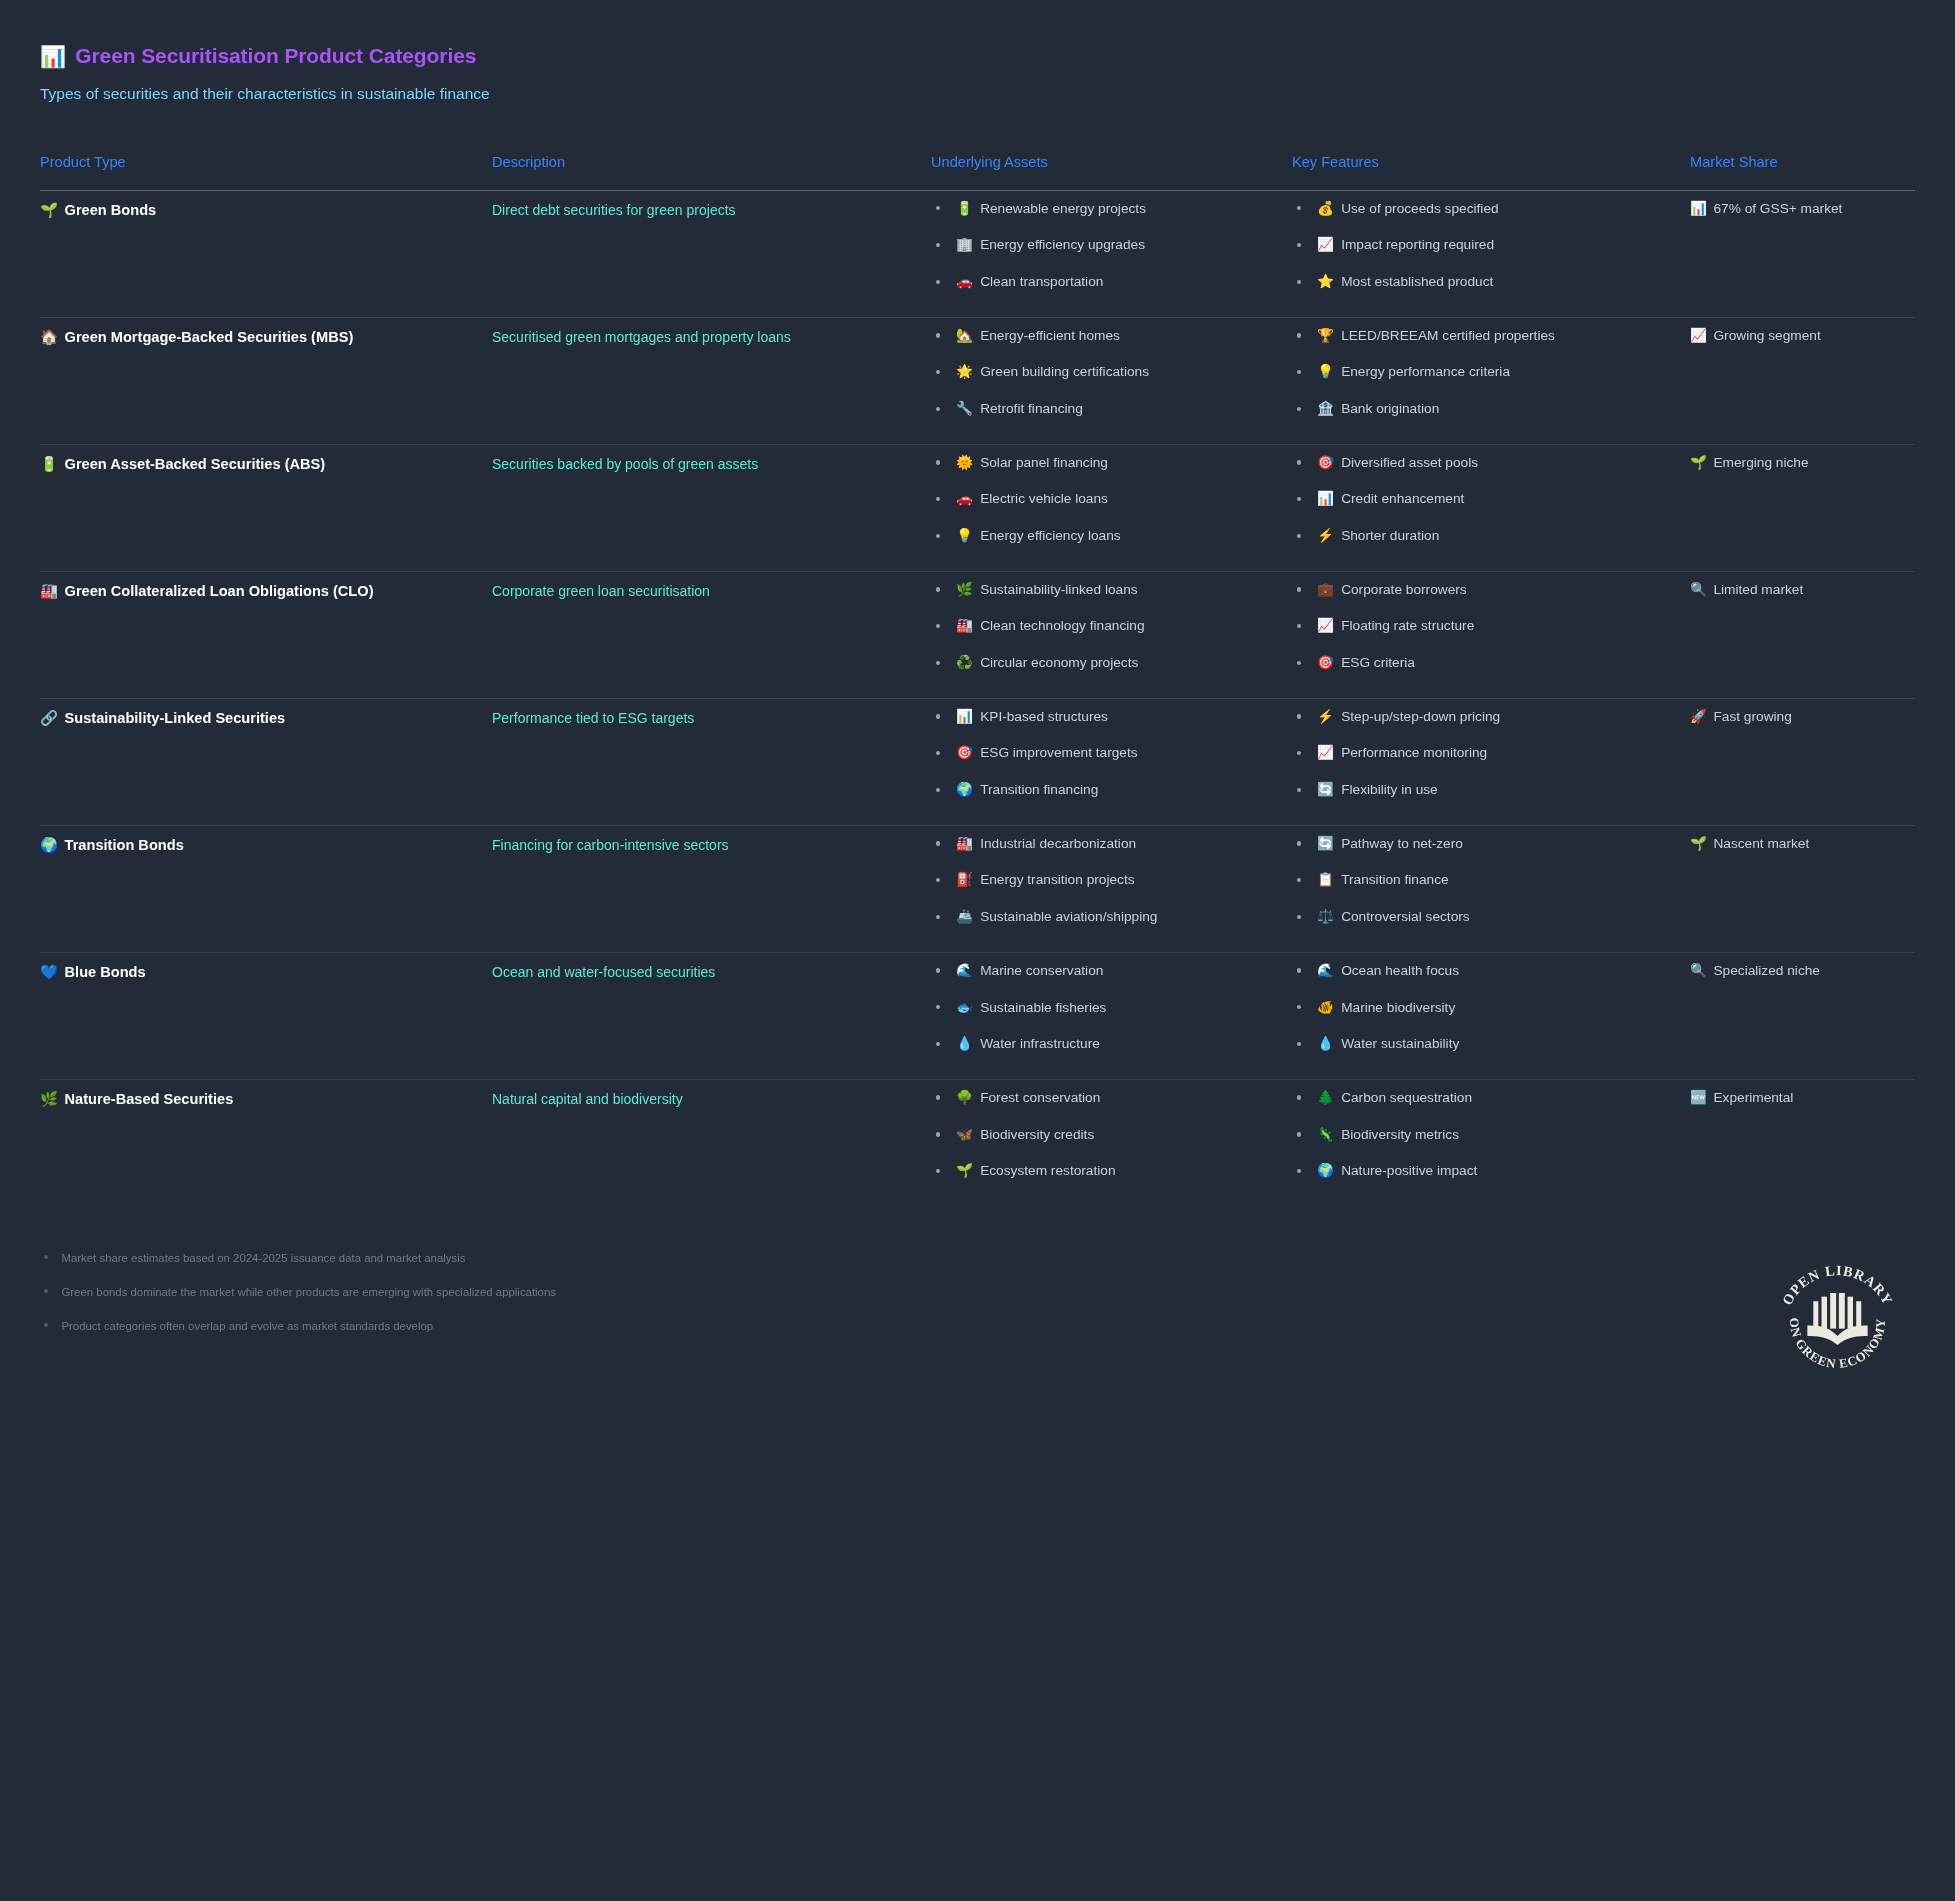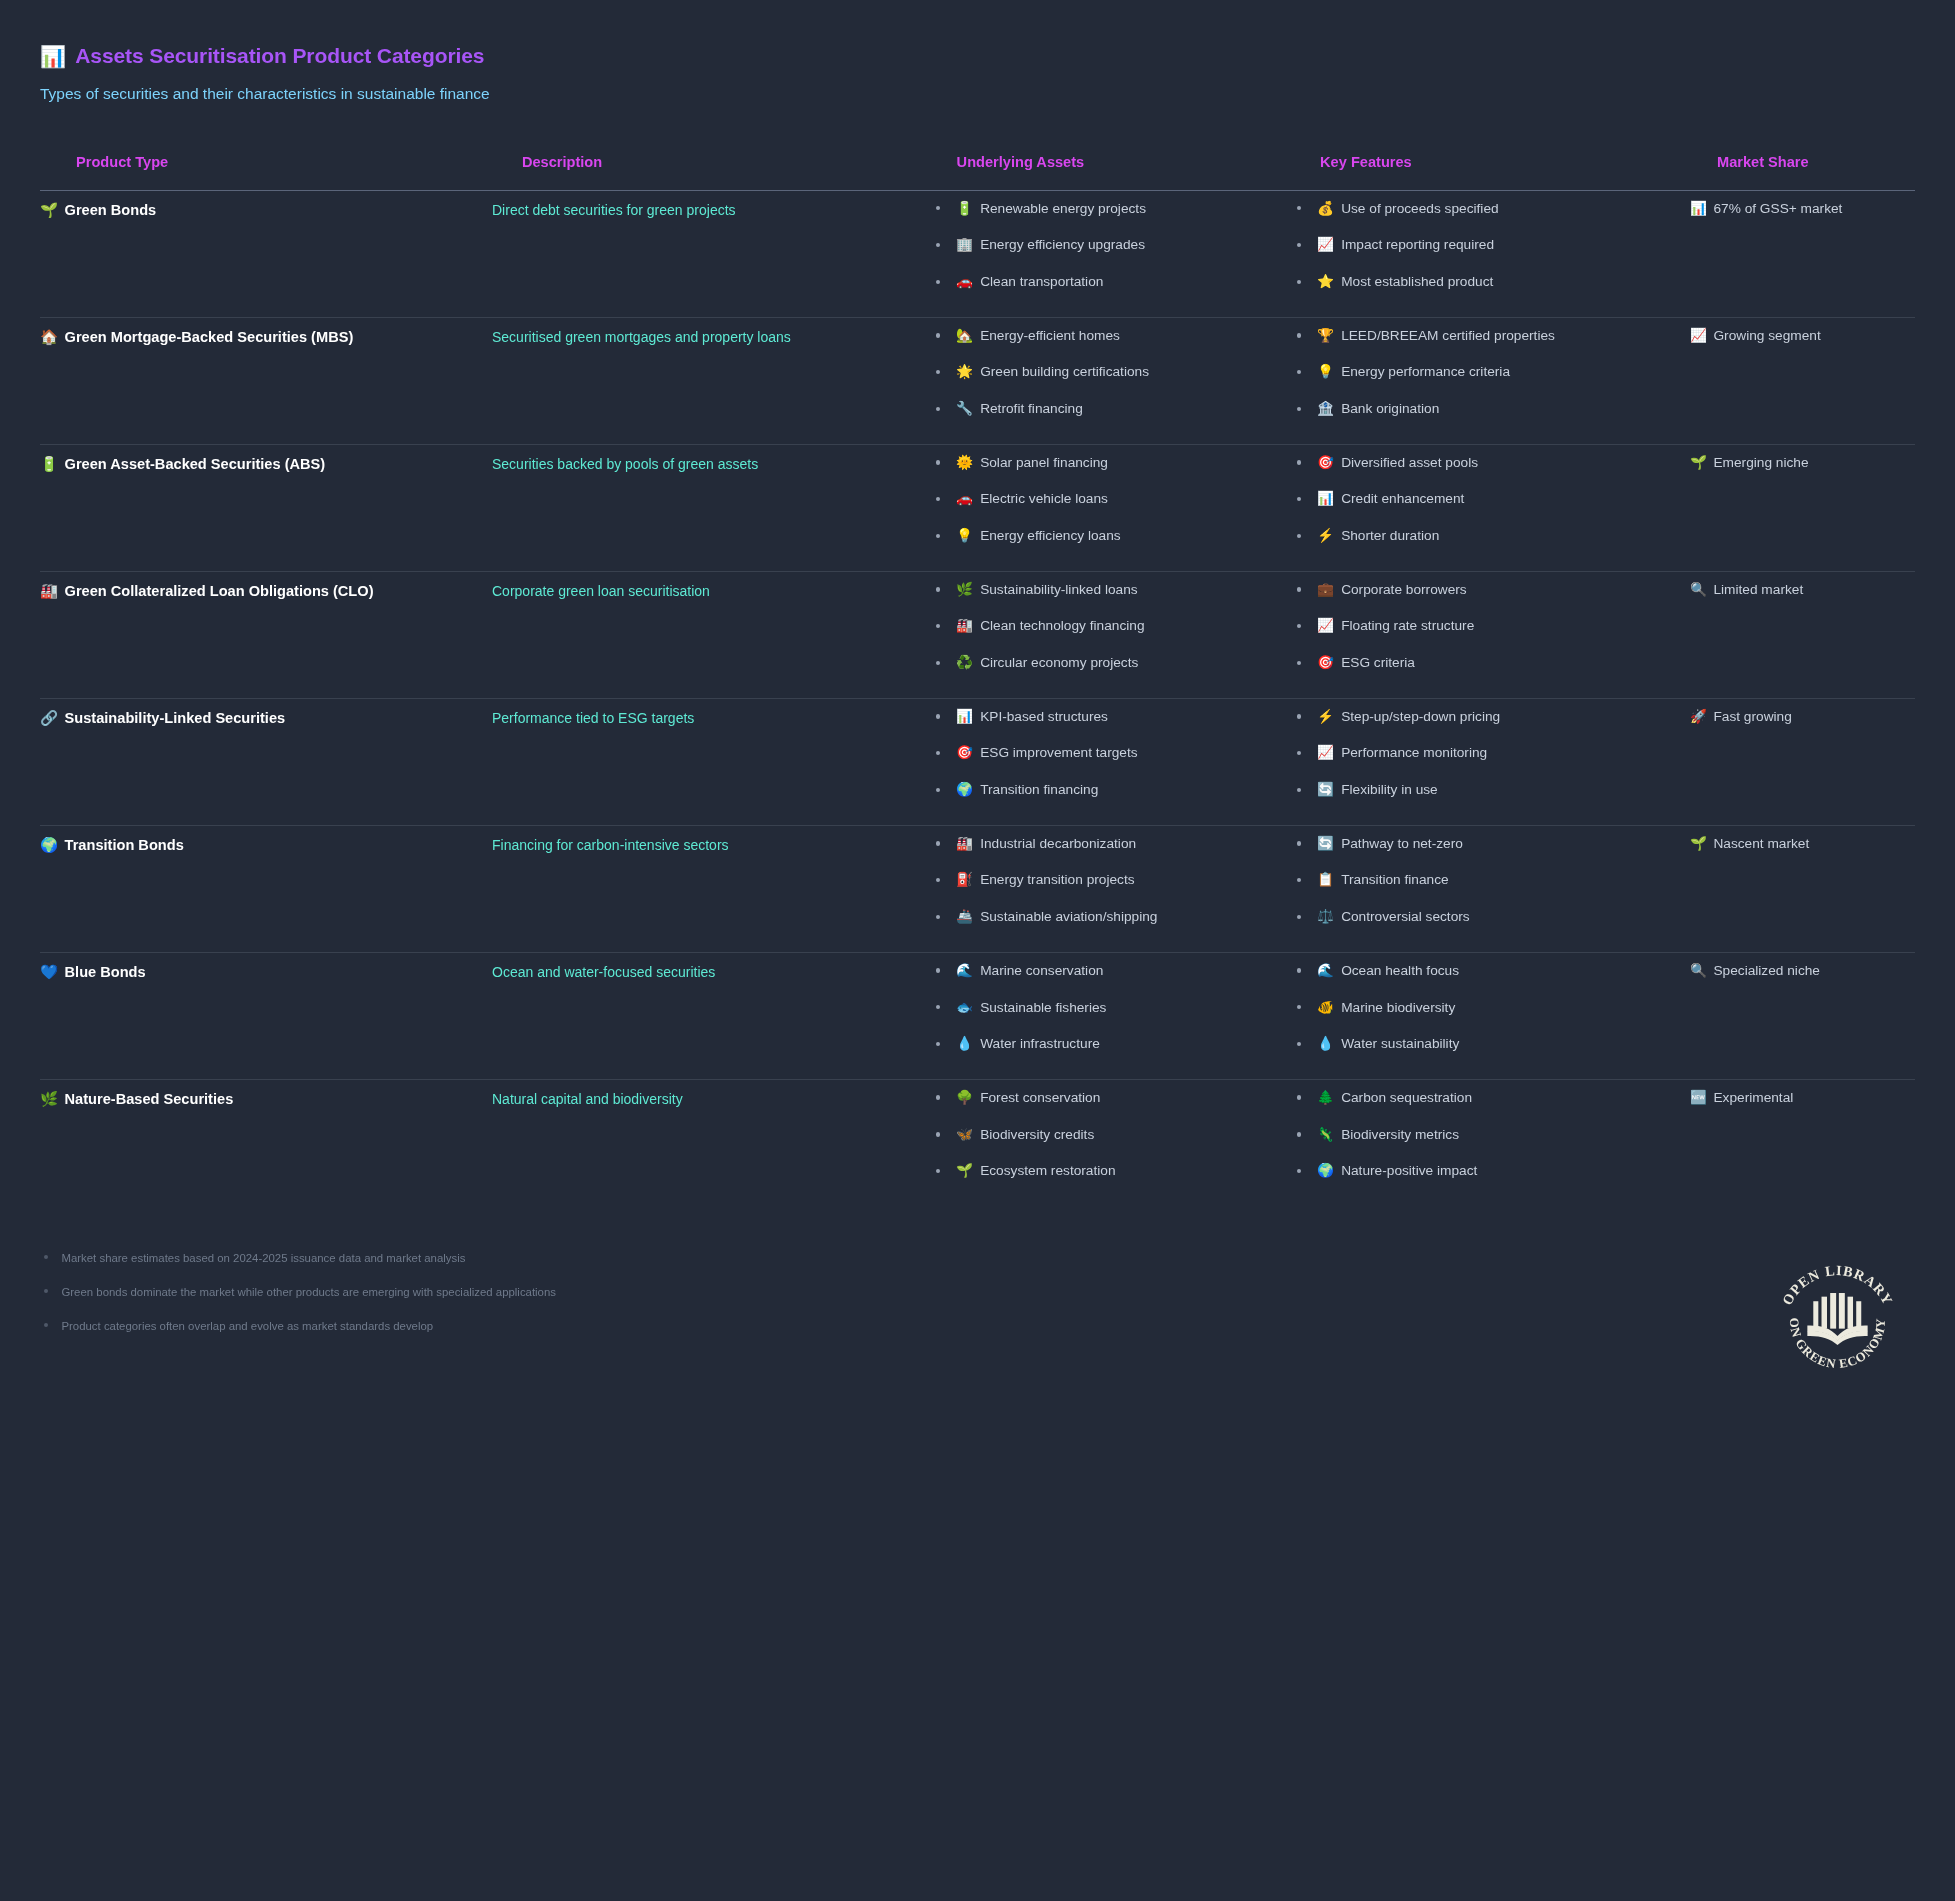--- a/index.html
+++ b/index.html
@@ -46,23 +46,22 @@
     width: 100%;
     align-items: flex-start;
   }
 
   .head-row {
     padding-bottom: 20px;
     border-bottom: 1.8px solid #5b657a;
   }
   .head-cell {
     font-size: 14.6px;
-    font-weight: 700;
-    color: #d946ef;
-    margin-left: 36px;
+    font-weight: 400;
+    color: #3b82f6;
   }
 
   .body-row {
     border-bottom: 0.9px solid #39414f;
     padding-top: 9px;
     padding-bottom: 25.6px;
   }
   .body-row:last-child { border-bottom: none; }
 
   
@@ -156,21 +155,21 @@
   .badge svg { width: 137px; height: 137px; display: block; }
 </style>
 </head>
 <body>
 
 <div class="page">
 
   <div class="header">
     <div class="title-row">
       <span class="title-emoji">📊</span>
-      <h1 class="page-title">Assets Securitisation Product Categories</h1>
+      <h1 class="page-title">Green Securitisation Product Categories</h1>
     </div>
     <div class="subtitle">Types of securities and their characteristics in sustainable finance</div>
   </div>
 
   <div class="table">
 
     <div class="row head-row">
       <div class="head-cell c-type">Product Type</div>
       <div class="head-cell c-desc">Description</div>
       <div class="head-cell c-assets">Underlying Assets</div>

